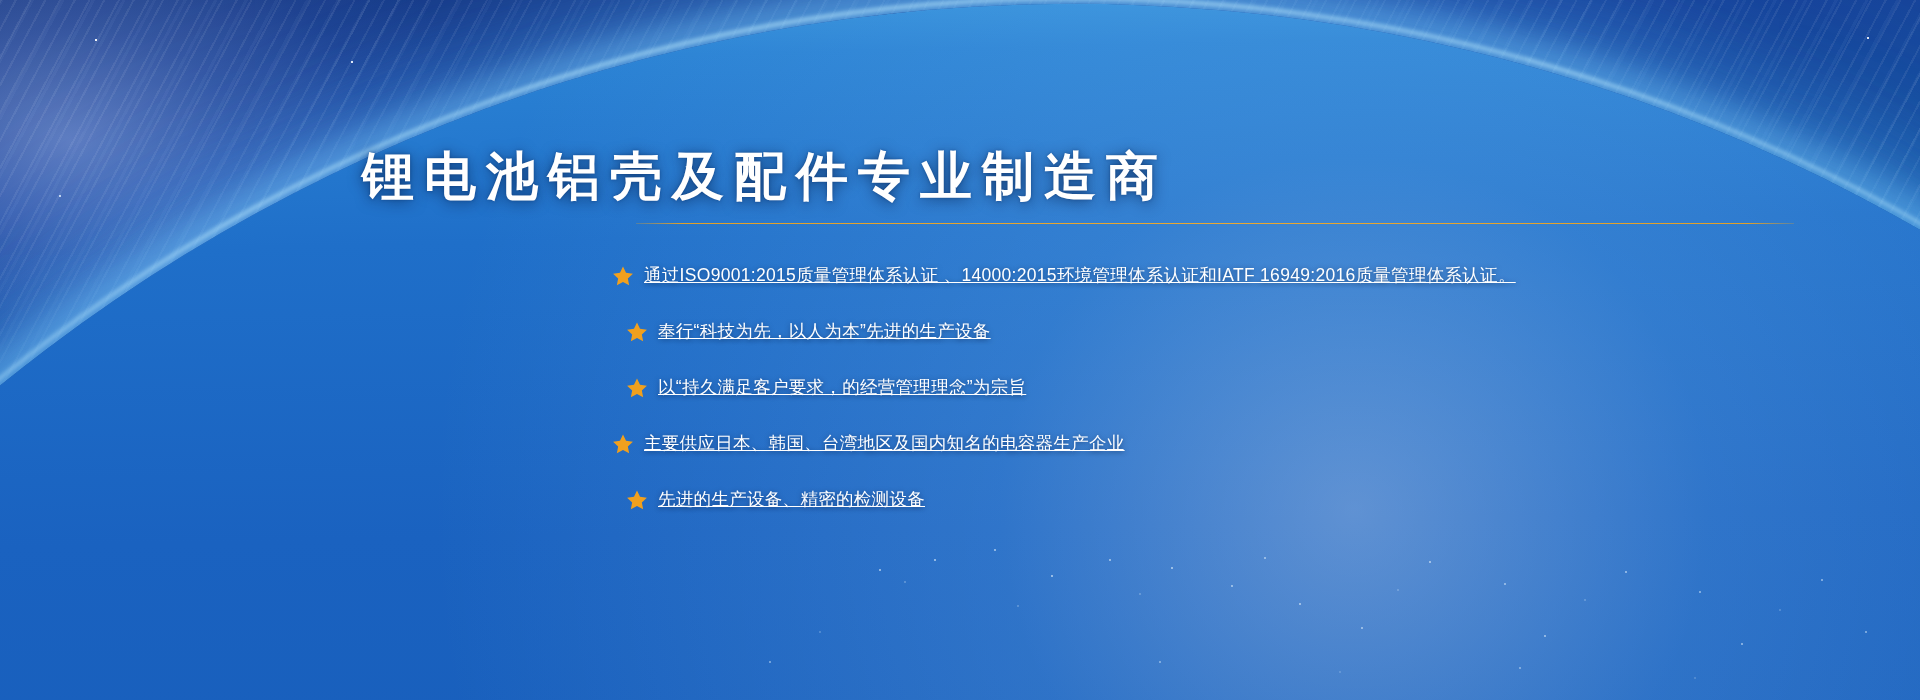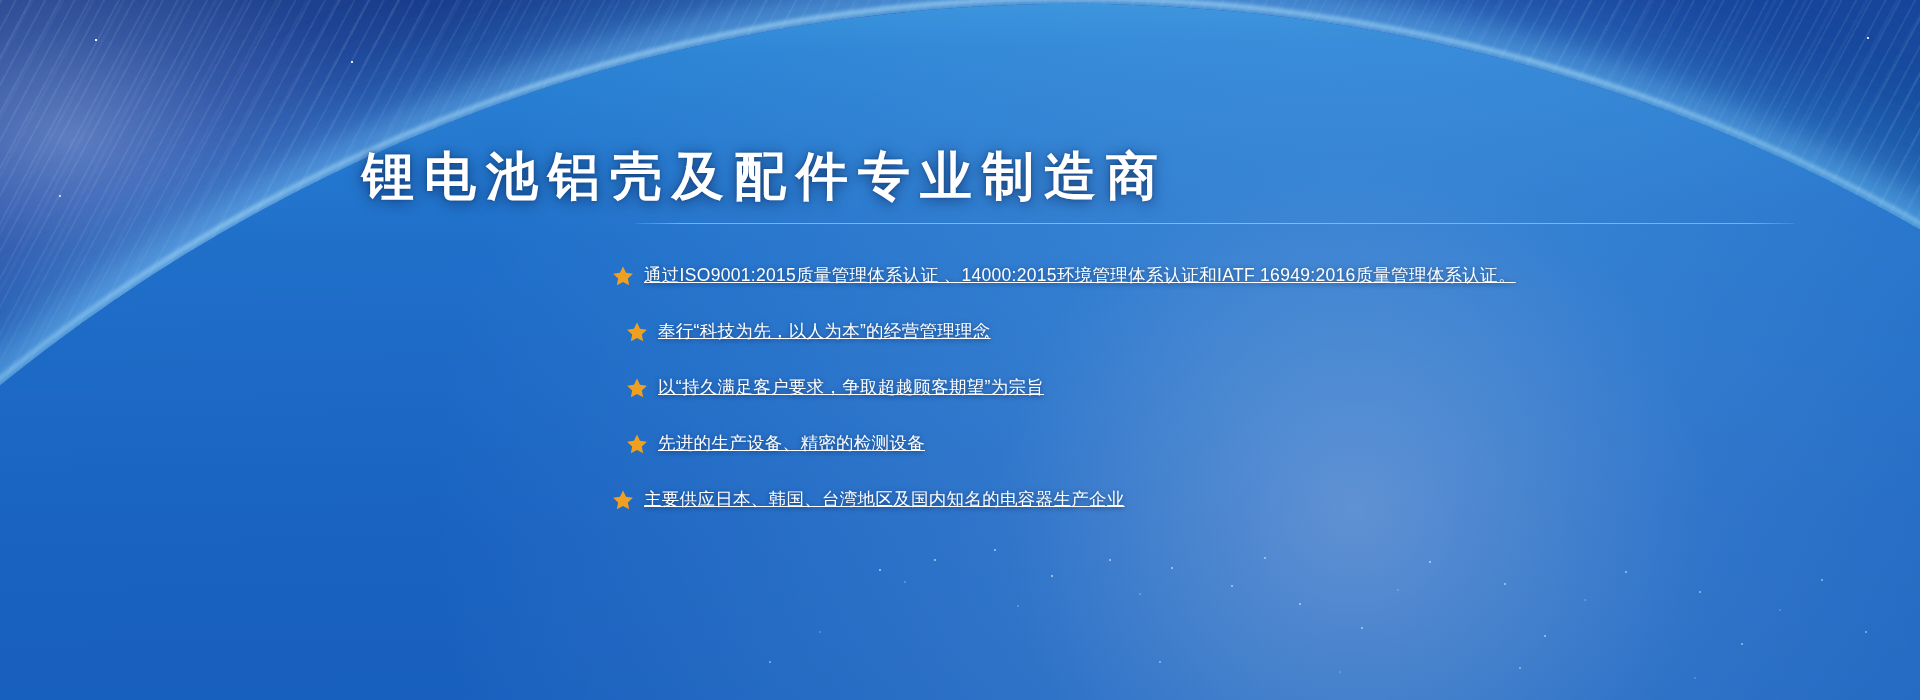--- a/index.html
+++ b/index.html
@@ -294,39 +294,39 @@
         <svg class="bullet-star" viewBox="0 0 24 24" aria-hidden="true">
           <polygon points="12,1.6 15.3,8.5 22.8,9.5 17.3,14.7 18.7,22.2 12,18.6 5.3,22.2 6.7,14.7 1.2,9.5 8.7,8.5" fill="#f0a01e"></polygon>
         </svg>
         <span class="bullet-text">通过ISO9001:2015质量管理体系认证 、14000:2015环境管理体系认证和IATF 16949:2016质量管理体系认证。</span>
       </div>
 
       <div class="bullet-row r2">
         <svg class="bullet-star" viewBox="0 0 24 24" aria-hidden="true">
           <polygon points="12,1.6 15.3,8.5 22.8,9.5 17.3,14.7 18.7,22.2 12,18.6 5.3,22.2 6.7,14.7 1.2,9.5 8.7,8.5" fill="#f0a01e"></polygon>
         </svg>
-        <span class="bullet-text">奉行“科技为先，以人为本”的经营管理理念</span>
+        <span class="bullet-text">奉行“科技为先，以人为本”先进的生产设备</span>
       </div>
 
       <div class="bullet-row r3">
         <svg class="bullet-star" viewBox="0 0 24 24" aria-hidden="true">
           <polygon points="12,1.6 15.3,8.5 22.8,9.5 17.3,14.7 18.7,22.2 12,18.6 5.3,22.2 6.7,14.7 1.2,9.5 8.7,8.5" fill="#f0a01e"></polygon>
         </svg>
-        <span class="bullet-text">以“持久满足客户要求，争取超越顾客期望”为宗旨</span>
+        <span class="bullet-text">以“持久满足客户要求，的经营管理理念”为宗旨</span>
+      </div>
+
+      <div class="bullet-row r5">
+        <svg class="bullet-star" viewBox="0 0 24 24" aria-hidden="true">
+          <polygon points="12,1.6 15.3,8.5 22.8,9.5 17.3,14.7 18.7,22.2 12,18.6 5.3,22.2 6.7,14.7 1.2,9.5 8.7,8.5" fill="#f0a01e"></polygon>
+        </svg>
+        <span class="bullet-text">主要供应日本、韩国、台湾地区及国内知名的电容器生产企业</span>
       </div>
 
       <div class="bullet-row r4">
         <svg class="bullet-star" viewBox="0 0 24 24" aria-hidden="true">
           <polygon points="12,1.6 15.3,8.5 22.8,9.5 17.3,14.7 18.7,22.2 12,18.6 5.3,22.2 6.7,14.7 1.2,9.5 8.7,8.5" fill="#f0a01e"></polygon>
         </svg>
         <span class="bullet-text">先进的生产设备、精密的检测设备</span>
-      </div>
-
-      <div class="bullet-row r5">
-        <svg class="bullet-star" viewBox="0 0 24 24" aria-hidden="true">
-          <polygon points="12,1.6 15.3,8.5 22.8,9.5 17.3,14.7 18.7,22.2 12,18.6 5.3,22.2 6.7,14.7 1.2,9.5 8.7,8.5" fill="#f0a01e"></polygon>
-        </svg>
-        <span class="bullet-text">主要供应日本、韩国、台湾地区及国内知名的电容器生产企业</span>
       </div>
 
     </div>
   </div>
 </div>
 
 </body></html>

